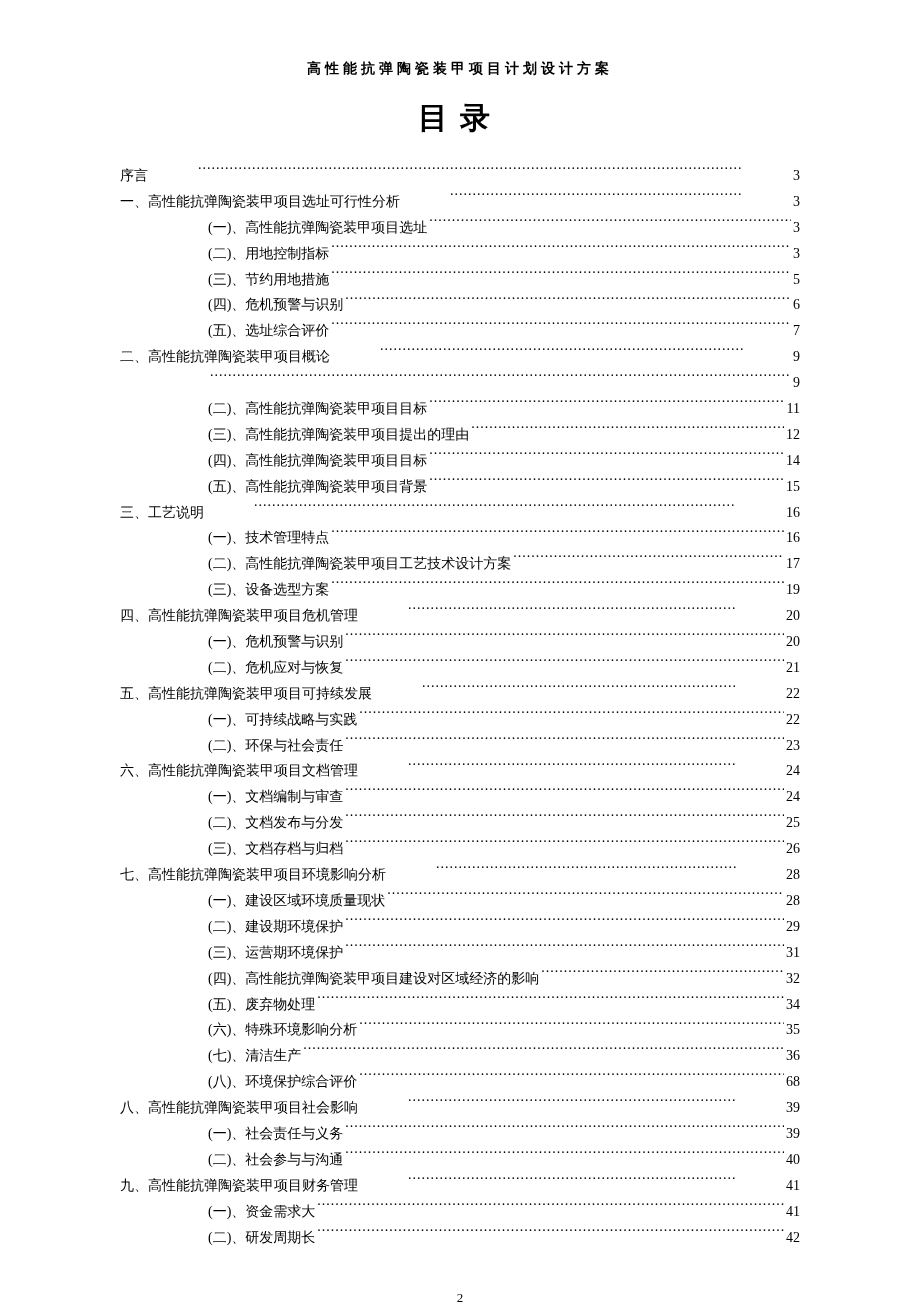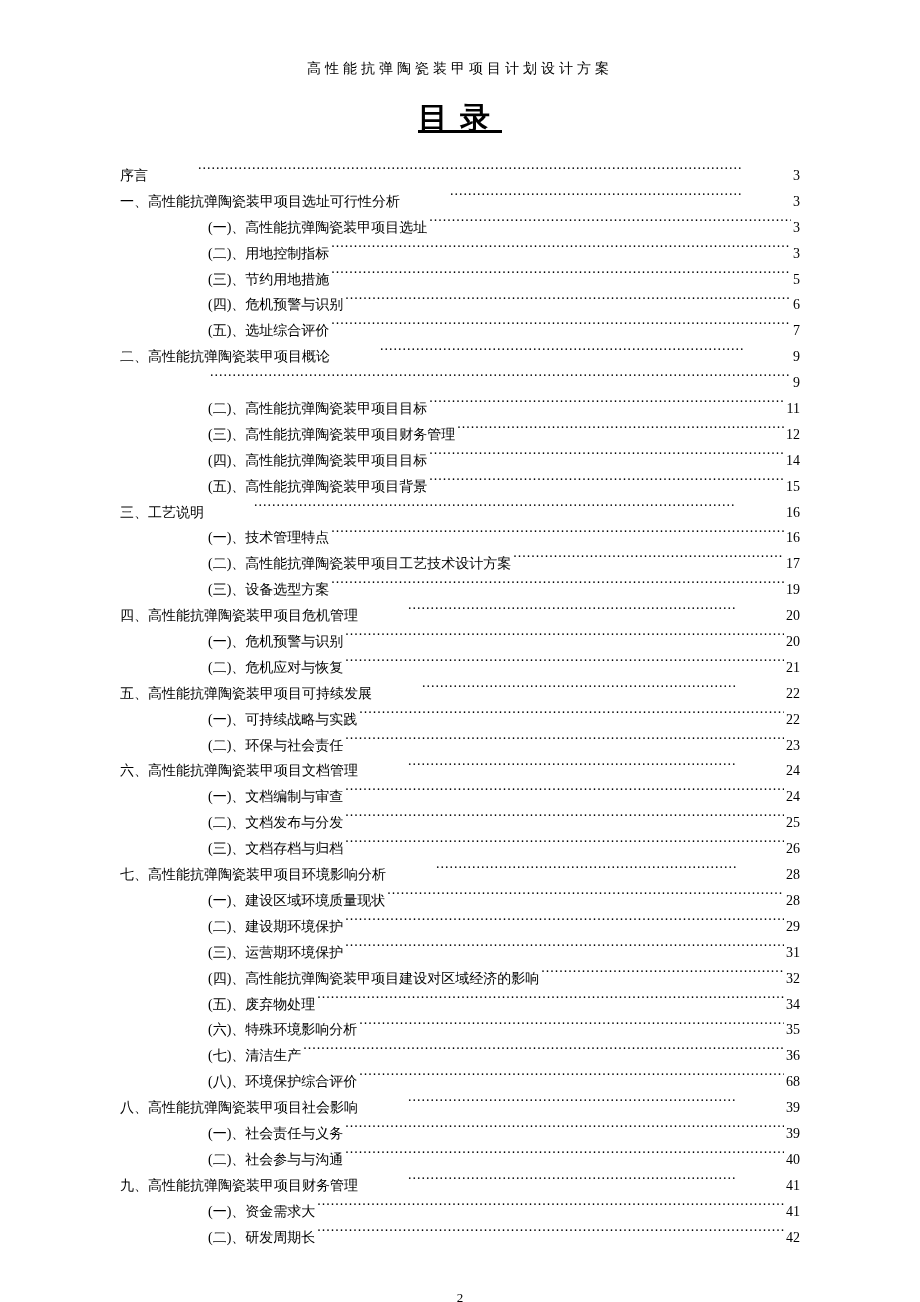--- a/index.html
+++ b/index.html
@@ -13,29 +13,29 @@
   .page {
     padding: 60px 120px 40px 120px;
     box-sizing: border-box;
   }
   .header-title {
     text-align: center;
     font-size: 14px;
     letter-spacing: 4px;
     margin-bottom: 20px;
     font-family: "SimSun", "宋体", serif;
+    font-weight: bold;
   }
   .main-title {
     text-align: center;
     font-size: 30px;
     font-weight: bold;
     letter-spacing: 12px;
     margin-bottom: 24px;
     font-family: "SimSun", "宋体", serif;
-    text-decoration: underline;
   }
   .toc-entry {
     display: flex;
     align-items: baseline;
     font-size: 14px;
     line-height: 1.85;
     white-space: nowrap;
     font-family: "SimSun", "宋体", serif;
   }
   .toc-entry.level-0 {
@@ -124,21 +124,21 @@
       <div class="toc-entry level-1">
         <span class="toc-dots"></span>
         <span class="toc-page">9</span>
       </div>
       <div class="toc-entry level-1">
         <span class="toc-label">(二)、高性能抗弹陶瓷装甲项目目标</span>
         <span class="toc-dots"></span>
         <span class="toc-page">11</span>
       </div>
       <div class="toc-entry level-1">
-        <span class="toc-label">(三)、高性能抗弹陶瓷装甲项目财务管理</span>
+        <span class="toc-label">(三)、高性能抗弹陶瓷装甲项目提出的理由</span>
         <span class="toc-dots"></span>
         <span class="toc-page">12</span>
       </div>
       <div class="toc-entry level-1">
         <span class="toc-label">(四)、高性能抗弹陶瓷装甲项目目标</span>
         <span class="toc-dots"></span>
         <span class="toc-page">14</span>
       </div>
       <div class="toc-entry level-1">
         <span class="toc-label">(五)、高性能抗弹陶瓷装甲项目背景</span>

